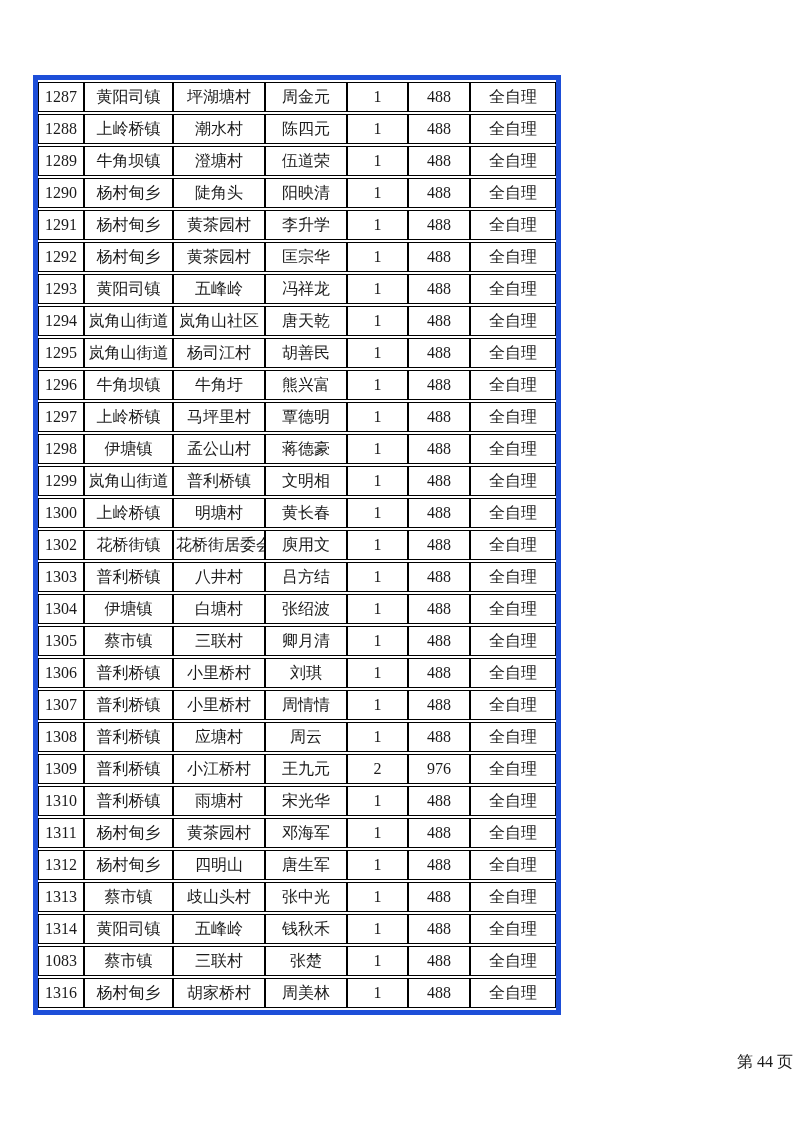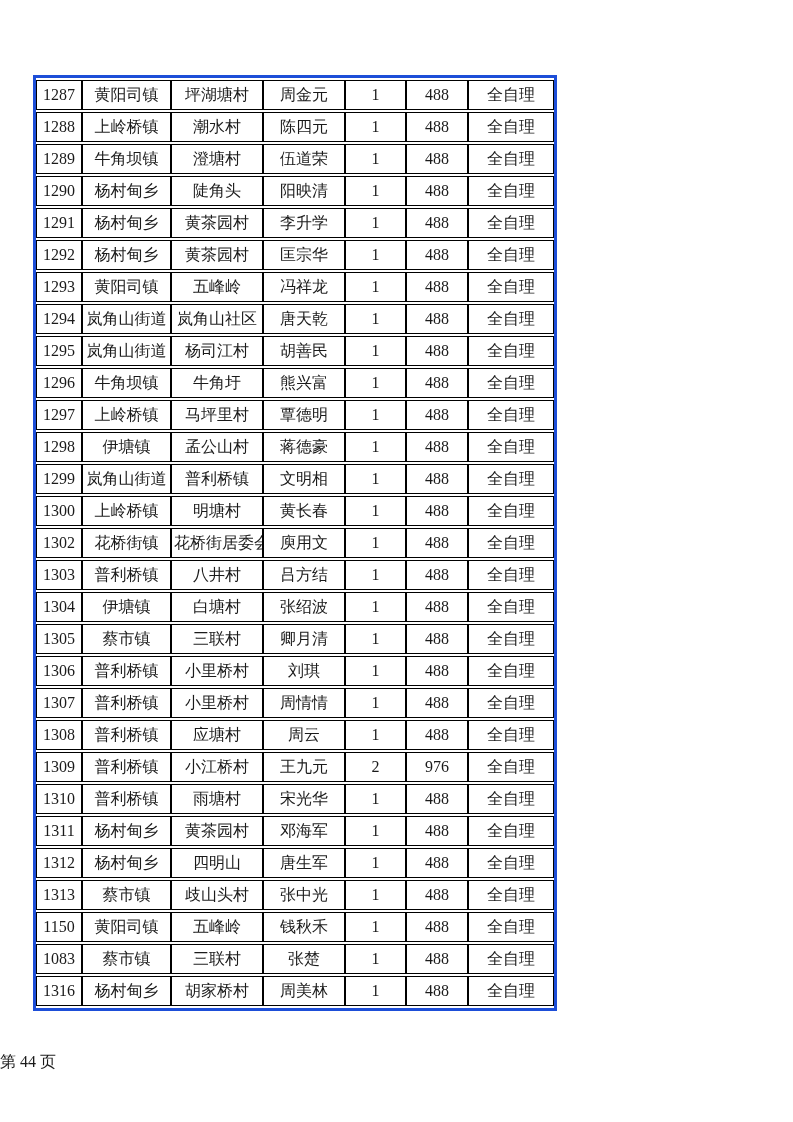--- a/index.html
+++ b/index.html
@@ -15,21 +15,21 @@
     overflow: hidden;
     font-family: "Liberation Serif", "DejaVu Serif", serif;
     color: #1a1a1a;
   }
   table.roster {
     position: absolute;
     left: 33px;
     top: 75px;
     border-collapse: separate;
     border-spacing: 0 2px;
-    border: 3px solid #1d4ed8;
+    border: 5px solid #1d4ed8;
     table-layout: fixed;
     width: 524px;
   }
   table.roster td {
     border: 1px solid #000;
     height: 28px;
     padding: 0 2px;
     text-align: center;
     vertical-align: middle;
     font-size: 16px;
@@ -42,21 +42,21 @@
   col.c-village { width: 92px; }
   col.c-name    { width: 82px; }
   col.c-count   { width: 61px; }
   col.c-amount  { width: 62px; }
   col.c-status  { width: 86px; }
   .footer {
     position: absolute;
     top: 1052px;
     left: 0;
     width: 100%;
-    text-align: left;
+    text-align: right;
     font-size: 16px;
     color: #1a1a1a;
     font-family: Liberation Serif, serif;
   }
 </style>
 </head>
 <body>
 
 <div class="page">
 
@@ -300,21 +300,21 @@
         <tr>
           <td>1313</td>
           <td>蔡市镇</td>
           <td>歧山头村</td>
           <td>张中光</td>
           <td>1</td>
           <td>488</td>
           <td>全自理</td>
         </tr>
         <tr>
-          <td>1150</td>
+          <td>1314</td>
           <td>黄阳司镇</td>
           <td>五峰岭</td>
           <td>钱秋禾</td>
           <td>1</td>
           <td>488</td>
           <td>全自理</td>
         </tr>
         <tr>
           <td>1083</td>
           <td>蔡市镇</td>

